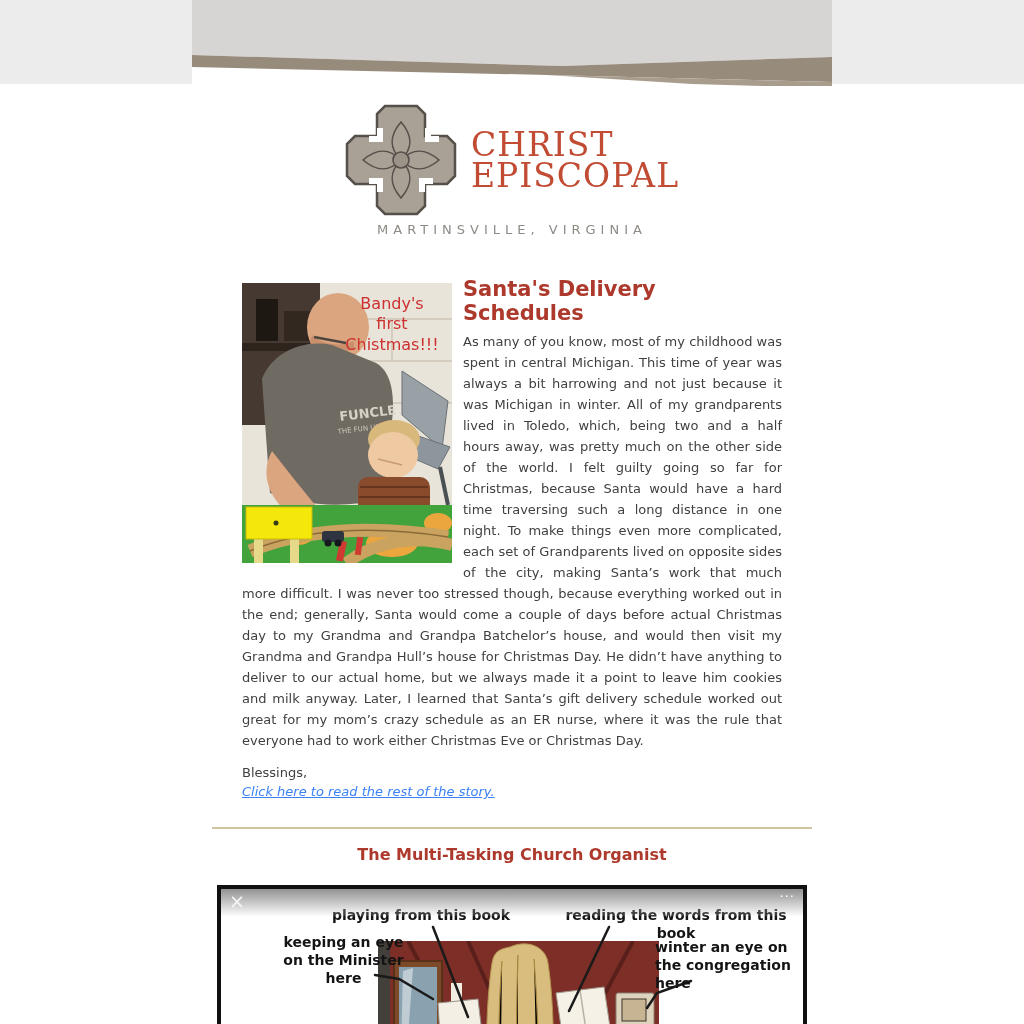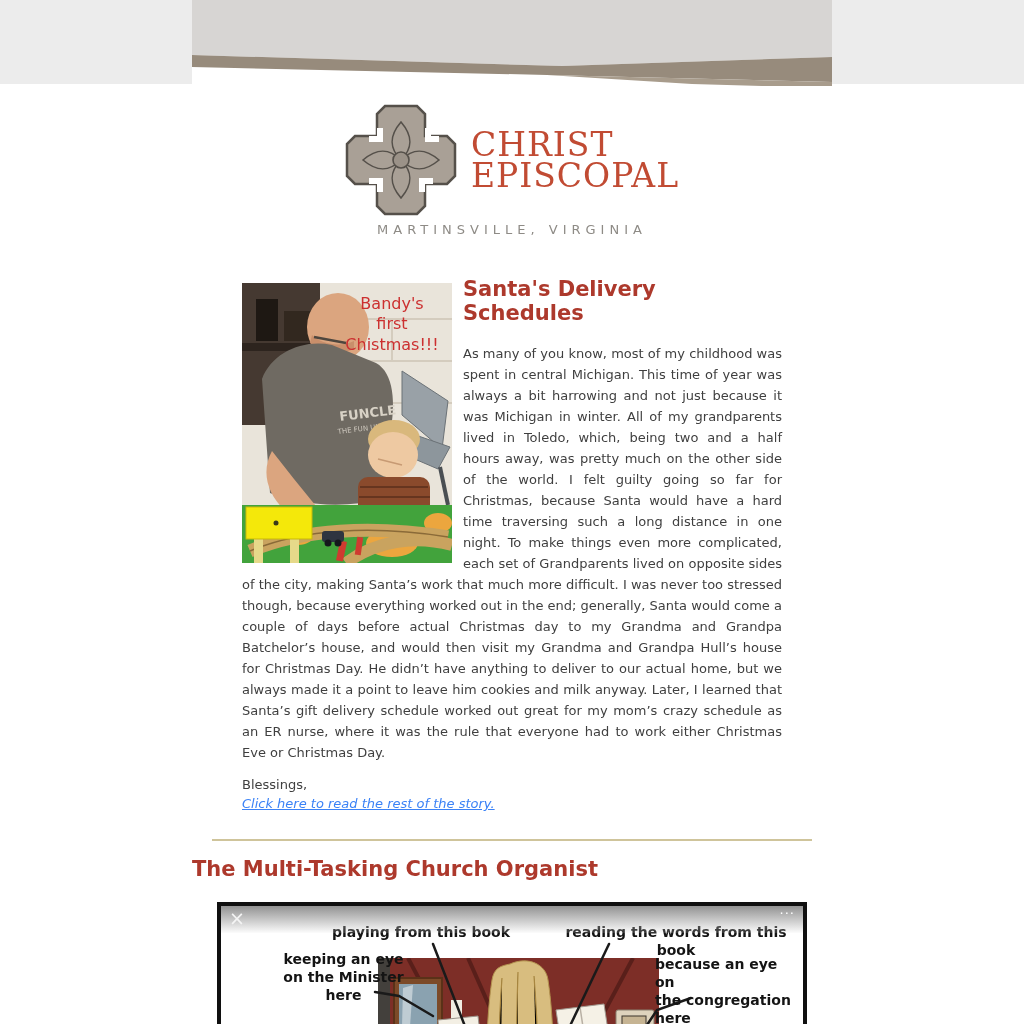--- a/index.html
+++ b/index.html
@@ -16,30 +16,30 @@
   .logo-row { display:flex; justify-content:center; align-items:center; gap:14px; }
   .church-name { text-align:left; font-family:"DejaVu Serif","Liberation Serif",serif;
                  color:#c14b33; font-size:33px; line-height:31px; letter-spacing:1px; font-weight:400; }
   .location-line { margin-top:6px; color:#8e8b86; font-size:13px; letter-spacing:5px; }
 
   
   .article { margin:40px 50px 0 50px; width:540px; color:#3f3f3f; font-size:13px; }
   .article::after { content:""; display:block; clear:both; }
   .photo { float:left; width:210px; height:280px; margin:6px 11px 6px 0; position:relative; }
   .photo svg { display:block; }
-  .article-title { color:#ad392c; font-size:21px; font-weight:bold; padding-left:13px; margin-bottom:18px; }
+  .article-title { color:#ad392c; font-size:21px; font-weight:bold; padding-left:13px; margin-bottom:6px; }
   .greeting { margin-bottom:24px; }
   .body-par { text-align:justify; line-height:21px; }
   .signoff { margin-top:12px; line-height:19px; }
   .read-more { display:inline-block; margin-top:0; color:#3b82f6; font-style:italic;
                text-decoration:underline; line-height:19px; cursor:pointer; }
 
   .divider { border:none; height:2px; background:#cfc49b; margin:26px 20px 16px 20px; }
 
-  .section2-title { text-align:left; color:#ad392c; font-size:21px; font-weight:bold; margin-bottom:21px; }
+  .section2-title { text-align:center; color:#ad392c; font-size:16px; font-weight:bold; margin-bottom:21px; }
 
   
   .cartoon-panel { width:590px; margin:0 auto; border:4px solid #101010; background:#ffffff;
                    position:relative; height:300px; overflow:hidden; }
   .viewer-topbar { position:absolute; left:0; top:0; width:100%; height:27px;
                    background:linear-gradient(#929292, rgba(235,235,235,0.15)); }
   .viewer-close { position:absolute; left:8px; top:1px; color:#f5f5f5; font-size:19px; cursor:pointer; }
   .viewer-more { position:absolute; right:8px; top:0px; color:#ffffff; font-size:13px; letter-spacing:1px; cursor:pointer; }
 
   .cartoon-label { position:absolute; color:#141414; font-size:14px; font-weight:600; line-height:18px; }
@@ -203,21 +203,21 @@
     </svg>
 
     <div class="cartoon-label lbl-top-left">playing from this book</div>
     <div class="cartoon-label lbl-top-right">reading the words from this book</div>
     <div class="cartoon-label lbl-left">
       <div>keeping an eye</div>
       <div>on the Minister</div>
       <div>here</div>
     </div>
     <div class="cartoon-label lbl-right">
-      <div>because an eye on</div>
+      <div>winter an eye on</div>
       <div>the congregation</div>
       <div>here</div>
     </div>
 
     <div class="viewer-topbar">
       <span class="viewer-close">×</span>
       <span class="viewer-more">···</span>
     </div>
   </div>
 

